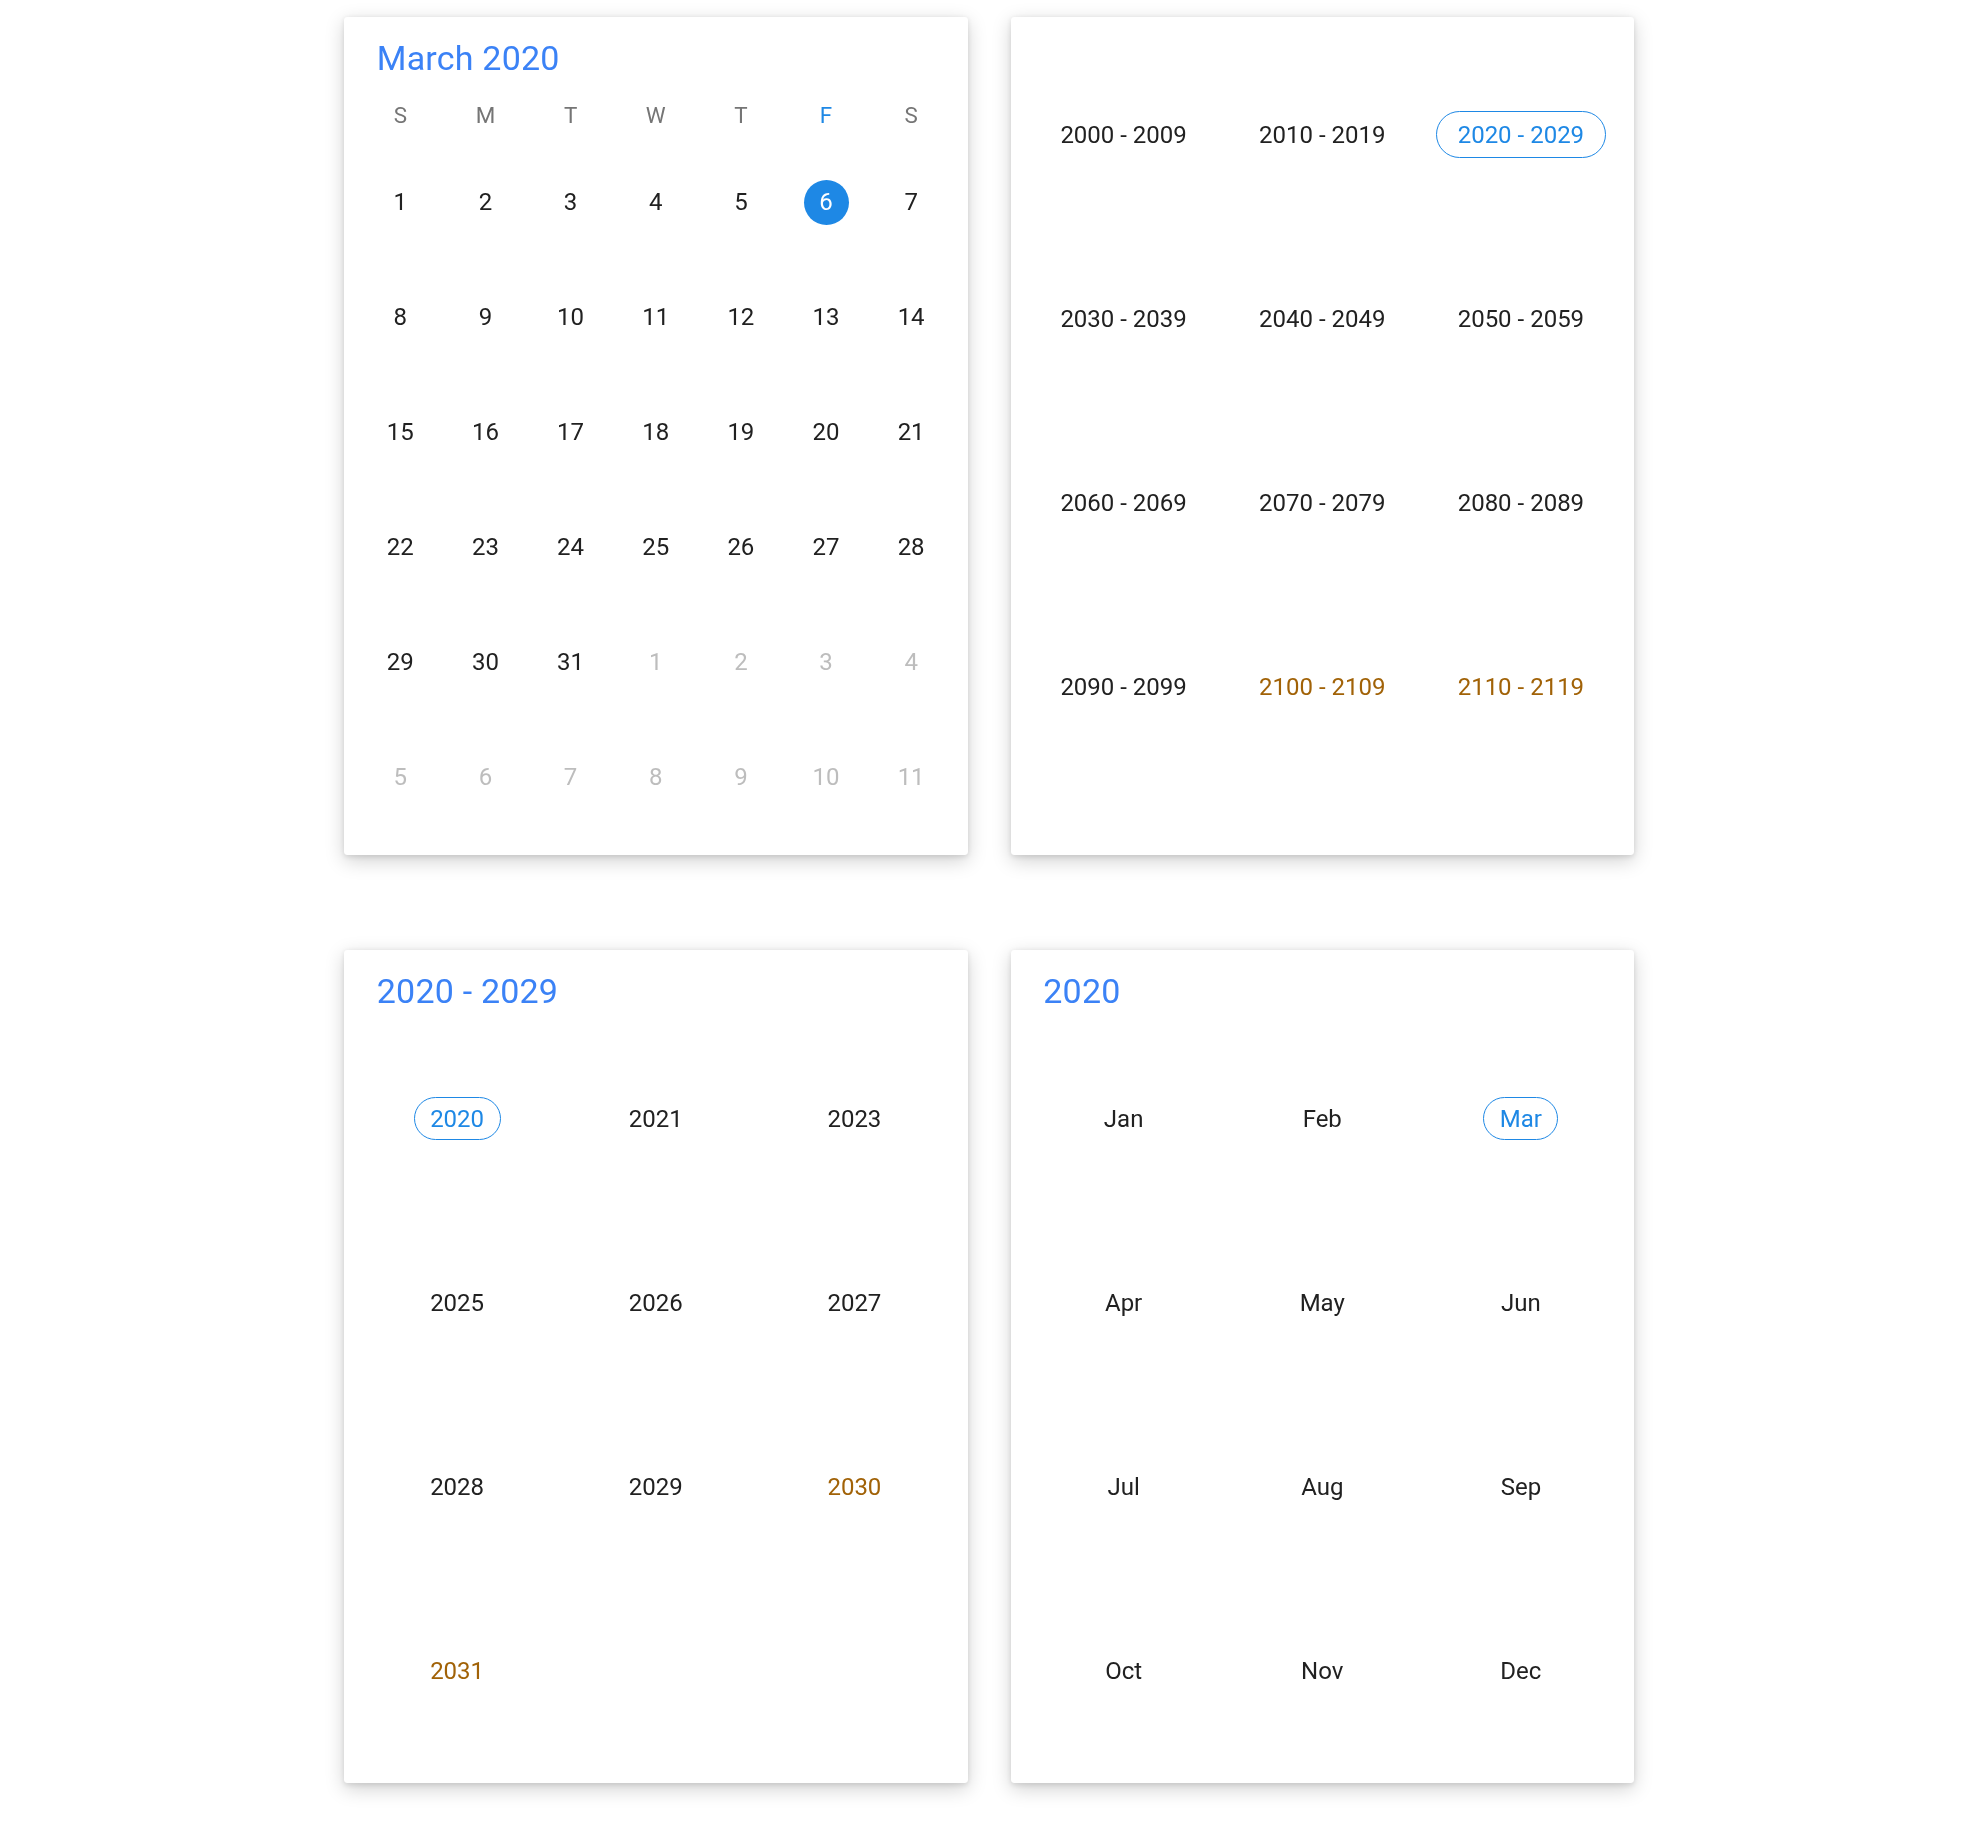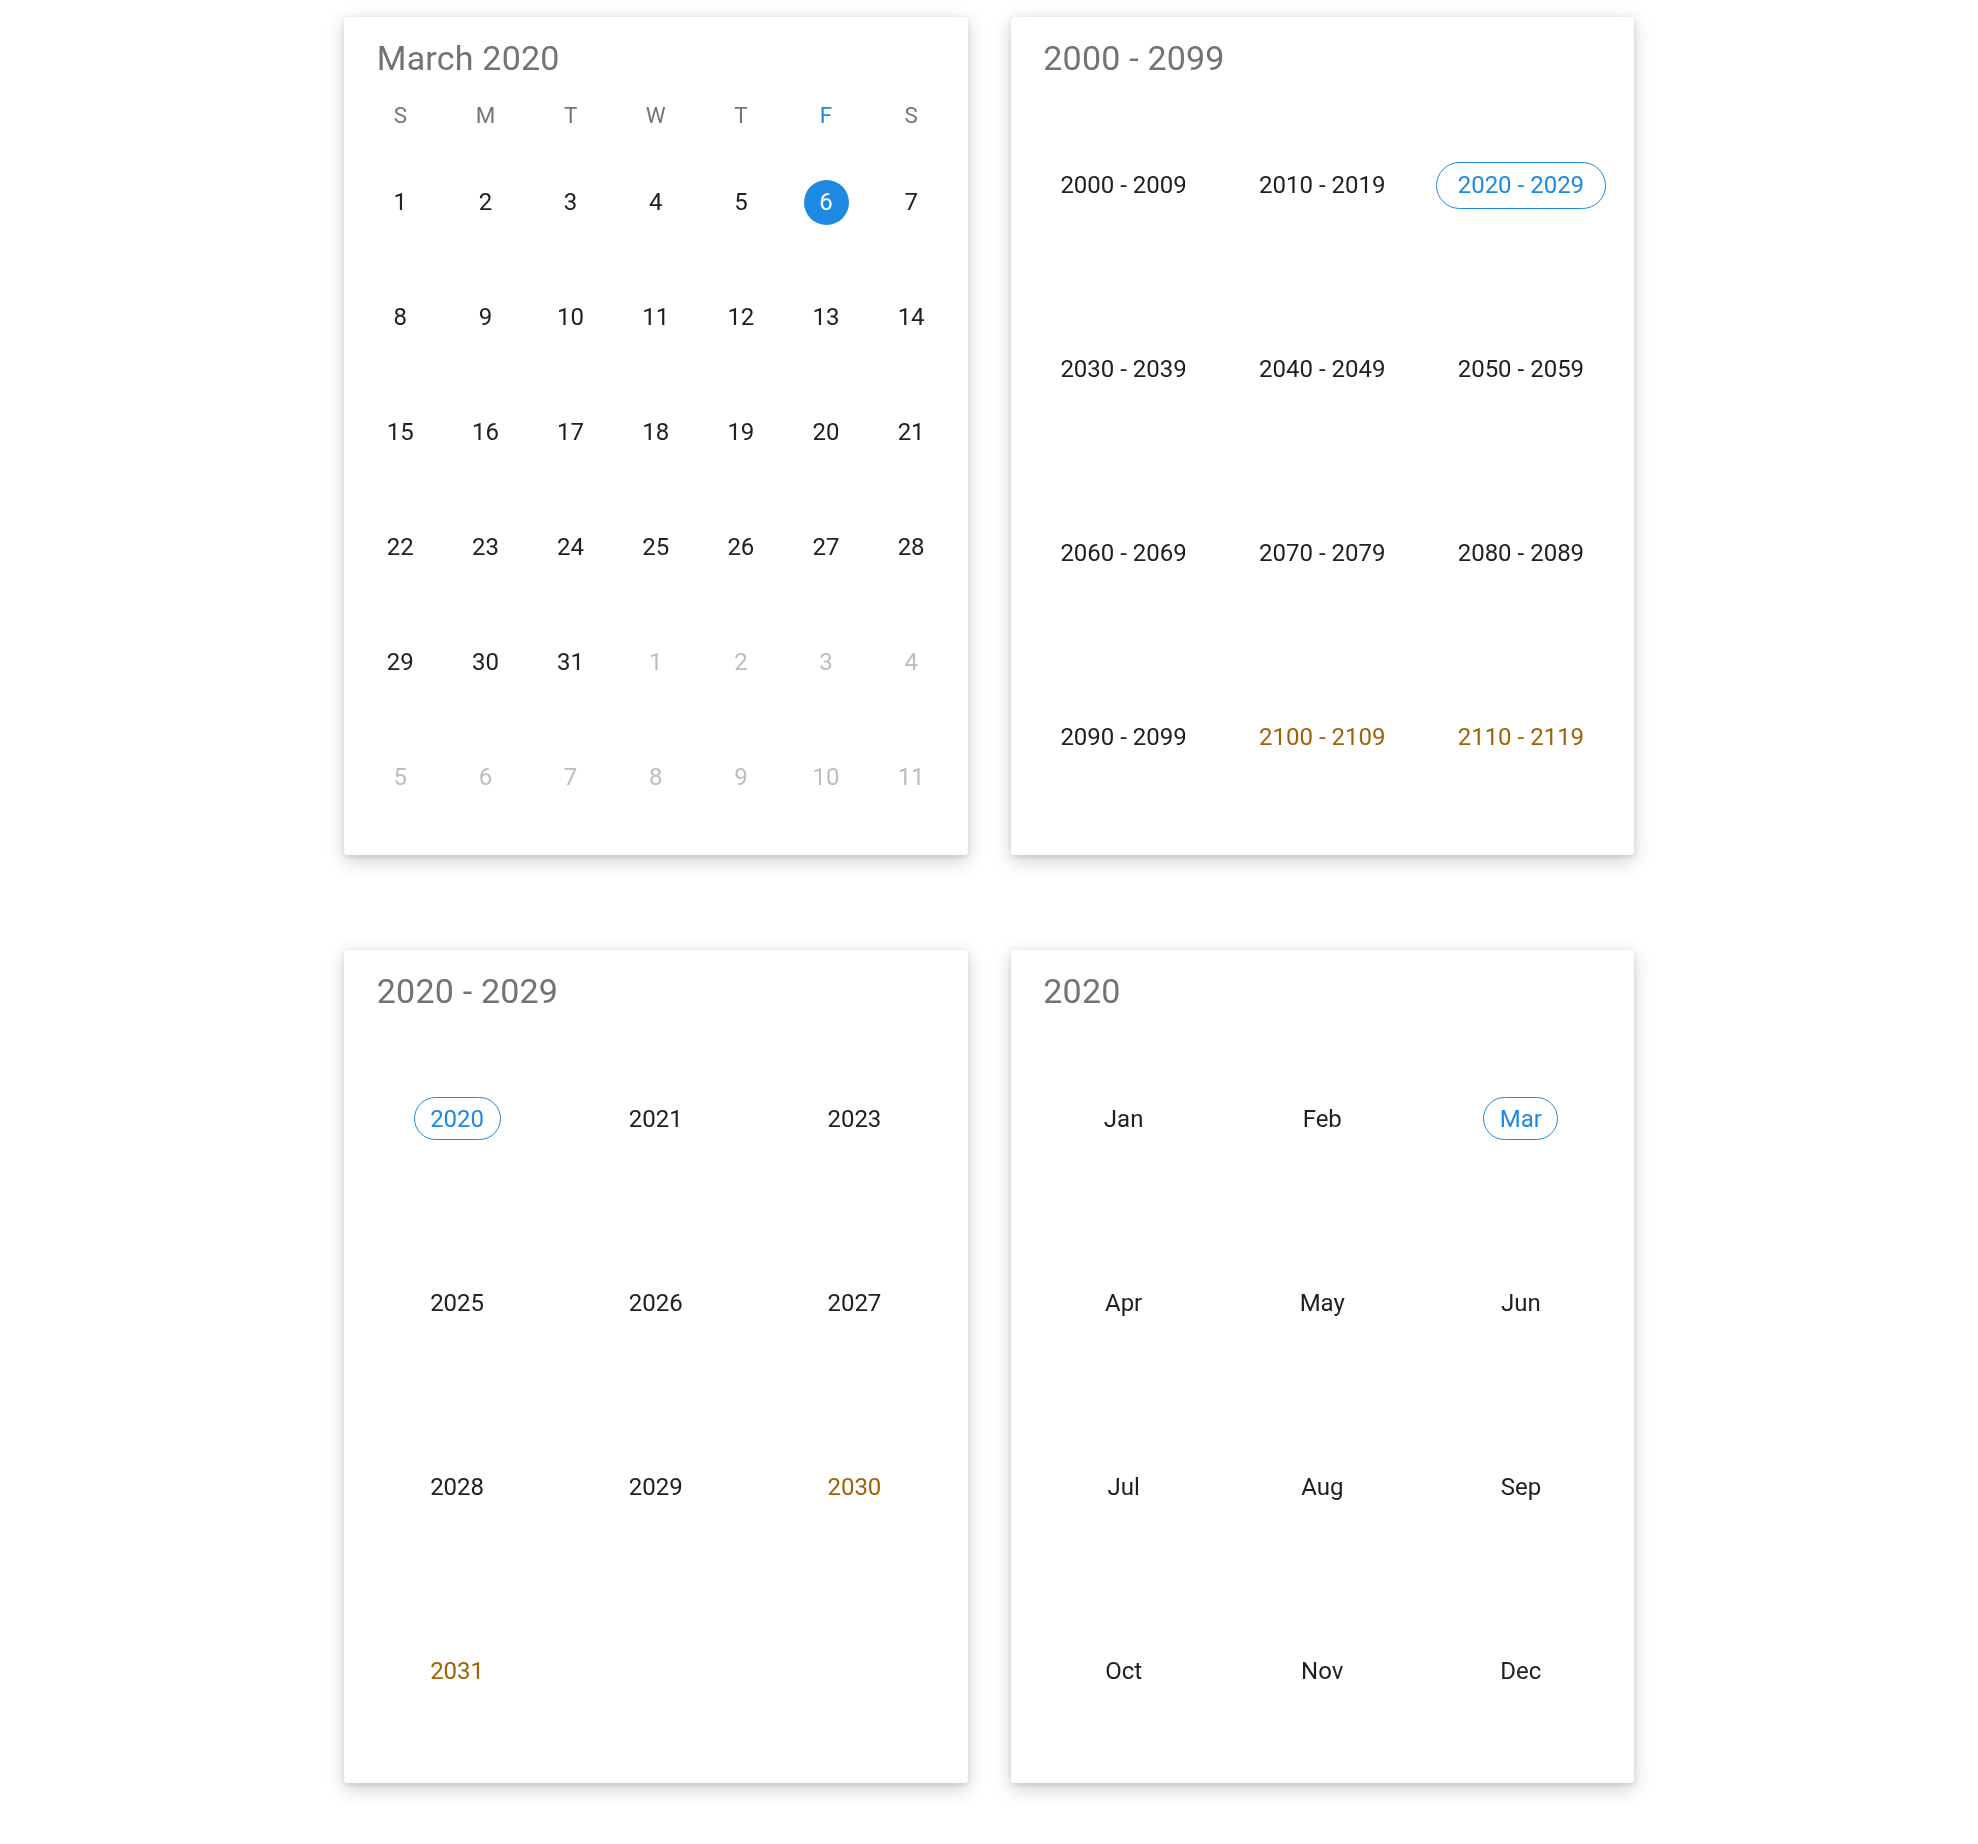--- a/index.html
+++ b/index.html
@@ -18,21 +18,21 @@
   }
   .card {
     background: #ffffff;
     border-radius: 3.4px;
     box-shadow: 0 5.2px 19px rgba(0,0,0,0.18), 0 1.7px 5.2px rgba(0,0,0,0.10);
     padding: 20.6px 13.8px 20.6px 13.8px;
   }
   .card-title {
     font-size: 34px;
     font-weight: 400;
-    color: #737373;
+    color: #3b82f6;
     margin: 0 0 15.5px 19px;
     letter-spacing: 0.2px;
   }
   
   .dow-row {
     display: grid;
     grid-template-columns: repeat(7, 1fr);
     margin-bottom: 8.6px;
   }
   .dow-cell {
@@ -251,21 +251,20 @@
         <div class="day-cell outside">
           <span class="num">10</span>
         </div>
         <div class="day-cell outside">
           <span class="num">11</span>
         </div>
       </div>
   </div>
 
   <div class="card">
-    <div class="card-title">2000 - 2099</div>
     <div class="pick-grid-3" id="century-grid">
         <div class="pick-cell">
           <span class="label">2000 - 2009</span>
         </div>
         <div class="pick-cell">
           <span class="label">2010 - 2019</span>
         </div>
         <div class="pick-cell selected">
           <span class="pill"><span style="visibility: hidden;">2020 - 2029</span></span>
           <span class="label">2020 - 2029</span>

